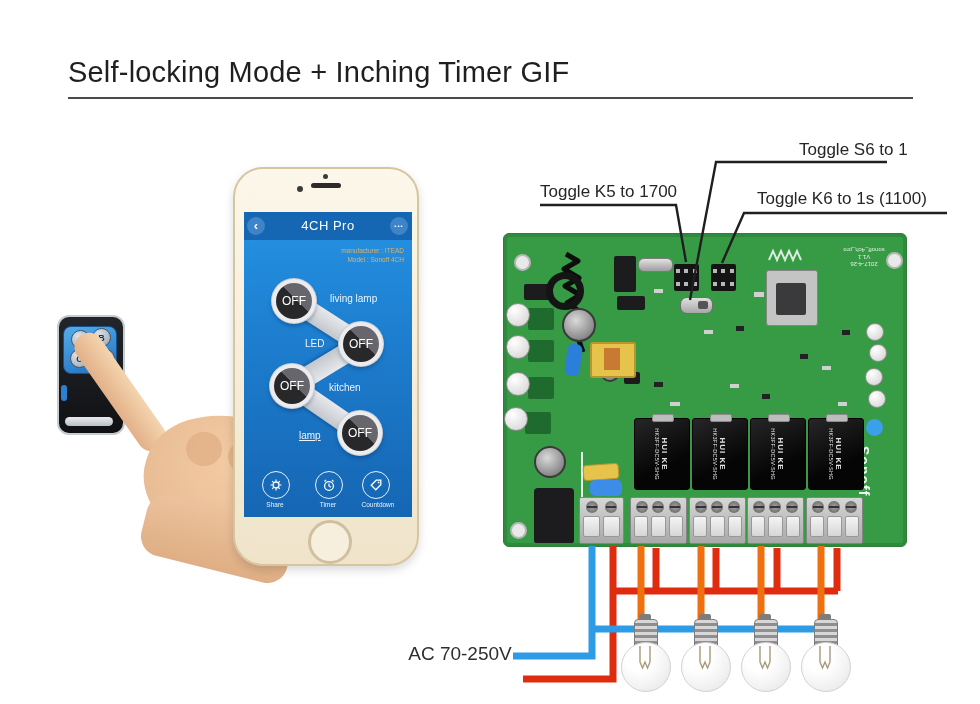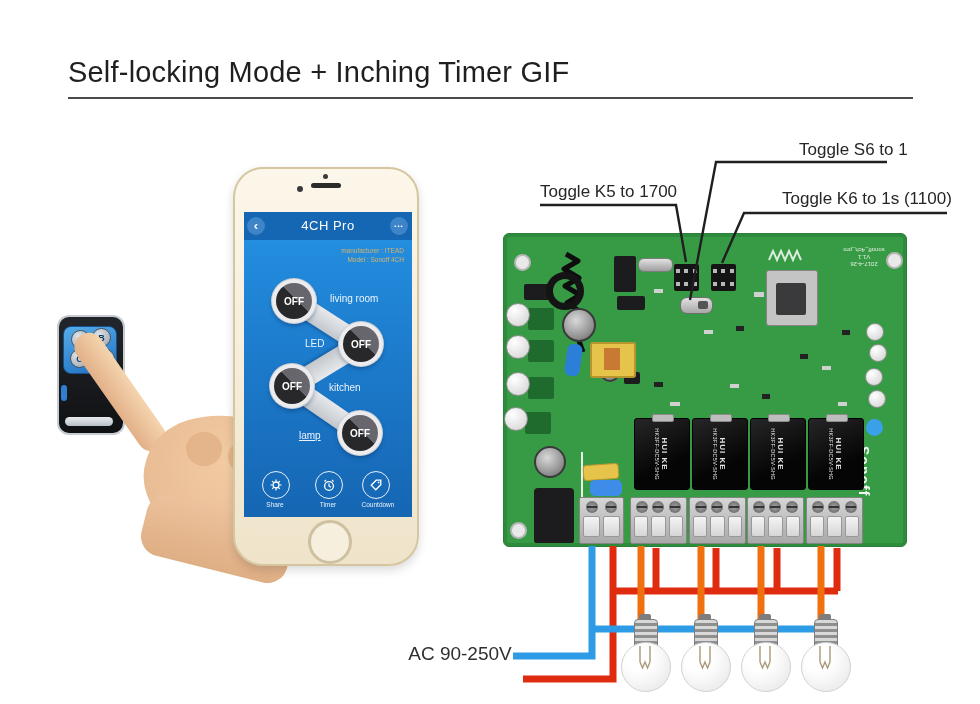--- a/index.html
+++ b/index.html
@@ -45,21 +45,21 @@
   .hdr-circle{position:absolute;top:5px;width:18px;height:18px;border-radius:50%;background:#3d85c8;
           color:#fff;display:flex;align-items:center;justify-content:center;cursor:pointer;}
   .app-title{position:absolute;left:0;top:6px;width:168px;text-align:center;color:#fff;font-size:13px;letter-spacing:.5px;}
   .devinfo{position:absolute;right:8px;top:34px;text-align:right;color:#d9b26b;font-size:6.5px;line-height:9px;}
   .link{position:absolute;height:20px;border-radius:10px;
         background:linear-gradient(180deg,#e7e9ec,#c3c7cc);box-shadow:0 2px 3px rgba(0,40,90,.3);}
   .knob{position:absolute;width:44px;height:44px;border-radius:50%;background:#ececee;
         box-shadow:0 0 0 1px #cdd1d6,0 3px 4px rgba(0,30,70,.35);cursor:pointer;}
   .knob-face{position:absolute;left:4px;top:4px;width:36px;height:36px;border-radius:50%;
         background:linear-gradient(45deg,#28282a 55%,#66666c 55%);
-        display:flex;align-items:center;justify-content:center;color:#fff;font-size:10px;font-weight:bold;}
+        display:flex;align-items:center;justify-content:center;color:#fff;font-size:12px;font-weight:normal;}
   .chan-label{position:absolute;color:#eaf4fd;font-size:10px;white-space:nowrap;}
   .action{position:absolute;width:26px;height:26px;border-radius:50%;border:1.4px solid rgba(255,255,255,.9);
         display:flex;align-items:center;justify-content:center;cursor:pointer;}
   .action-label{position:absolute;color:#e8f2fb;font-size:6.5px;text-align:center;width:44px;}
   .homebtn{position:absolute;left:73px;top:351px;width:38px;height:38px;border-radius:50%;
         border:3px solid #cfc0a0;background:#f6efdd;}
   .earpiece{position:absolute;left:76px;top:14px;width:30px;height:5px;border-radius:3px;background:#2b2b2b;}
   .cam-dot{position:absolute;border-radius:50%;background:#3a3a3a;}
 
   
@@ -178,21 +178,21 @@
       <div class="knob" style="left:95px;top:110px;">
         <div class="knob-face">OFF</div>
       </div>
       <div class="knob" style="left:26px;top:152px;">
         <div class="knob-face">OFF</div>
       </div>
       <div class="knob" style="left:94px;top:199px;">
         <div class="knob-face">OFF</div>
       </div>
 
-      <div class="chan-label" style="left:86px;top:81px;">living room</div>
+      <div class="chan-label" style="left:86px;top:81px;">living lamp</div>
       <div class="chan-label" style="left:61px;top:126px;">LED</div>
       <div class="chan-label" style="left:85px;top:170px;">kitchen</div>
       <div class="chan-label" style="left:55px;top:218px;text-decoration:underline;">lamp</div>
 
       <div class="action" style="left:18px;top:259px;">
         <svg width="14" height="14" viewBox="0 0 14 14">
           <circle cx="7" cy="7" r="3" fill="none" stroke="#fff" stroke-width="1.3"></circle>
           <path d="M7 1.5v2M7 10.5v2M1.5 7h2M10.5 7h2M3.2 3.2l1.4 1.4M9.4 9.4l1.4 1.4M10.8 3.2L9.4 4.6M4.6 9.4L3.2 10.8" stroke="#fff" stroke-width="1.2"></path>
         </svg>
       </div>
@@ -432,19 +432,19 @@
     <div class="bulb-collar"></div>
     <div class="bulb-cap"></div>
     <div class="bulb-glass"></div>
     <svg class="overlay" style="left:3px;top:32px;" width="48" height="48" viewBox="0 0 48 48">
       <path d="M19 4 V20 M29 4 V20 M19 20 l2.5 6 l2.5 -6 l2.5 6 l2.5 -6" fill="none" stroke="#a89a78" stroke-width="1.4"></path>
     </svg>
   </div>
 
   <div class="callout" style="left:771px;top:140px;margin-left:28px;">Toggle S6 to 1</div>
   <div class="callout" style="left:540px;top:182px;">Toggle K5 to 1700</div>
-  <div class="callout" style="left:757px;top:189px;margin-left:25px;">Toggle K6 to 1s (1100)</div>
+  <div class="callout" style="left:757px;top:189px;">Toggle K6 to 1s (1100)</div>
 
   <div class="input-label">
-    <div>AC 90-250V</div>
+    <div>AC 70-250V</div>
   </div>
 
 </div>
 
 </body></html>

